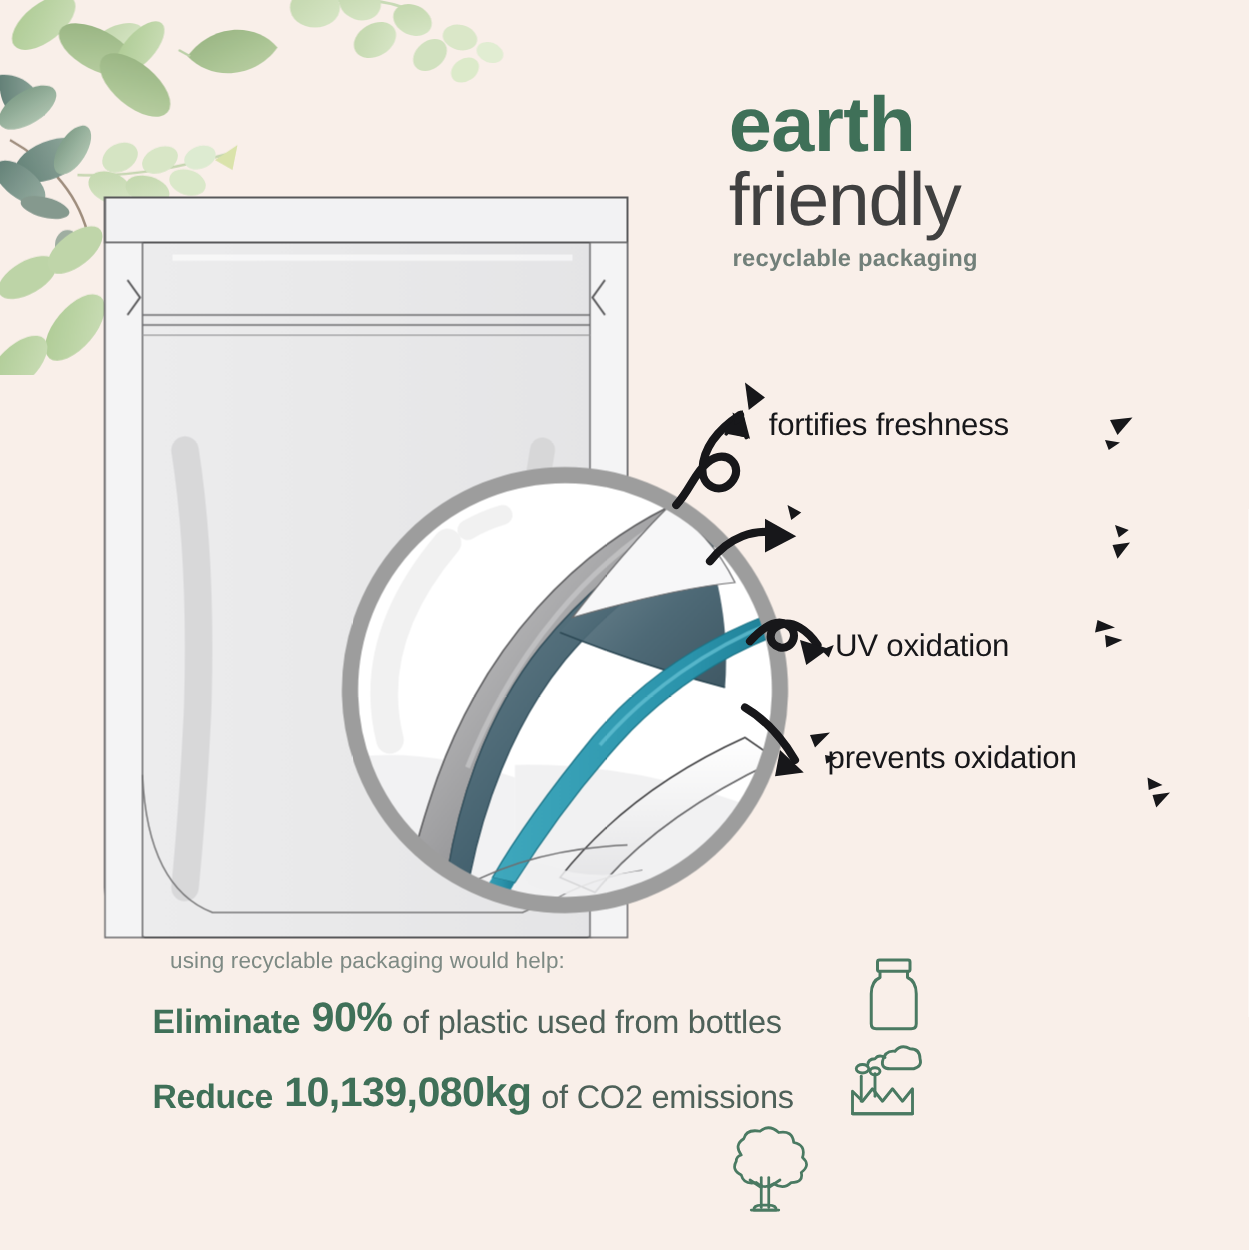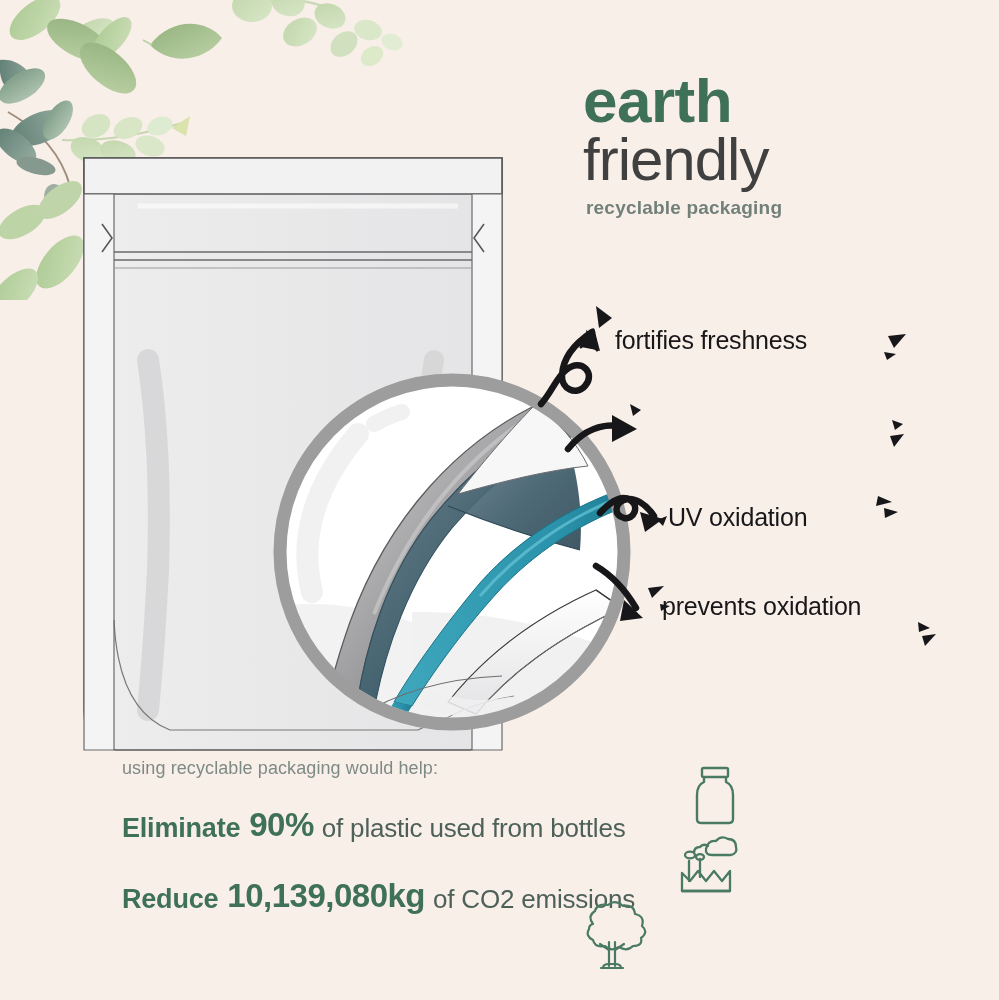--- a/index.html
+++ b/index.html
@@ -101,42 +101,41 @@
   
   #stats-section {
     position: absolute;
     left: 122px;
     top: 758px;
     width: 760px;
   }
   #stats-intro {
     font-size: 18px;
     color: #7e8a84;
-    margin: 0 0 16px 0;
+    margin: 0 0 16px 14px;
     letter-spacing: 0.1px;
   }
   .stat-row {
     display: flex;
     align-items: flex-end;
     margin-bottom: 22px;
     white-space: nowrap;
   }
   .stat-verb {
     font-size: 27px;
     font-weight: 700;
     color: #3f7058;
     letter-spacing: -0.2px;
   }
   .stat-value {
     font-size: 33px;
     font-weight: 700;
     color: #3f7058;
     margin-left: 9px;
     letter-spacing: -0.5px;
-    margin-top: 11px;
   }
   .stat-tail {
     font-size: 26px;
     font-weight: 400;
     color: #4e6159;
     margin-left: 8px;
     letter-spacing: -0.2px;
   }
 
   

